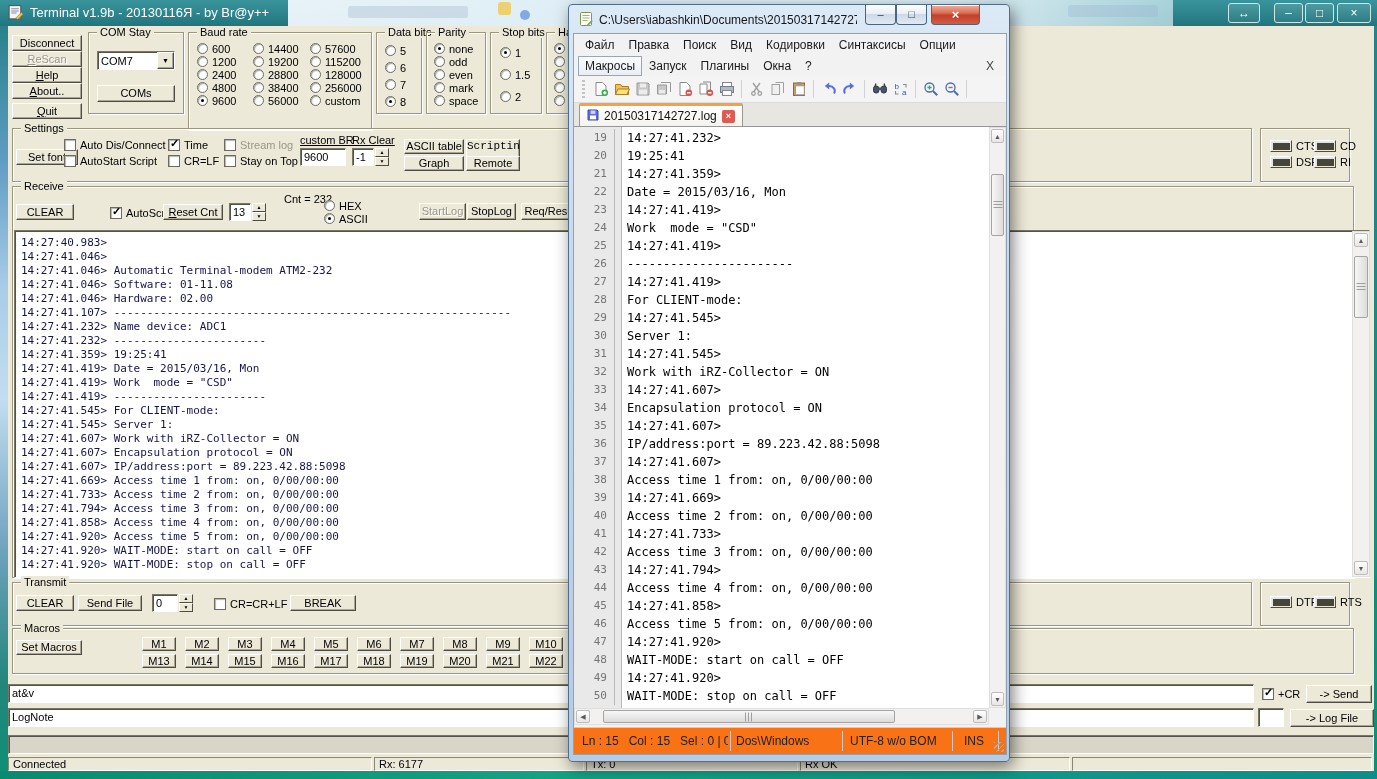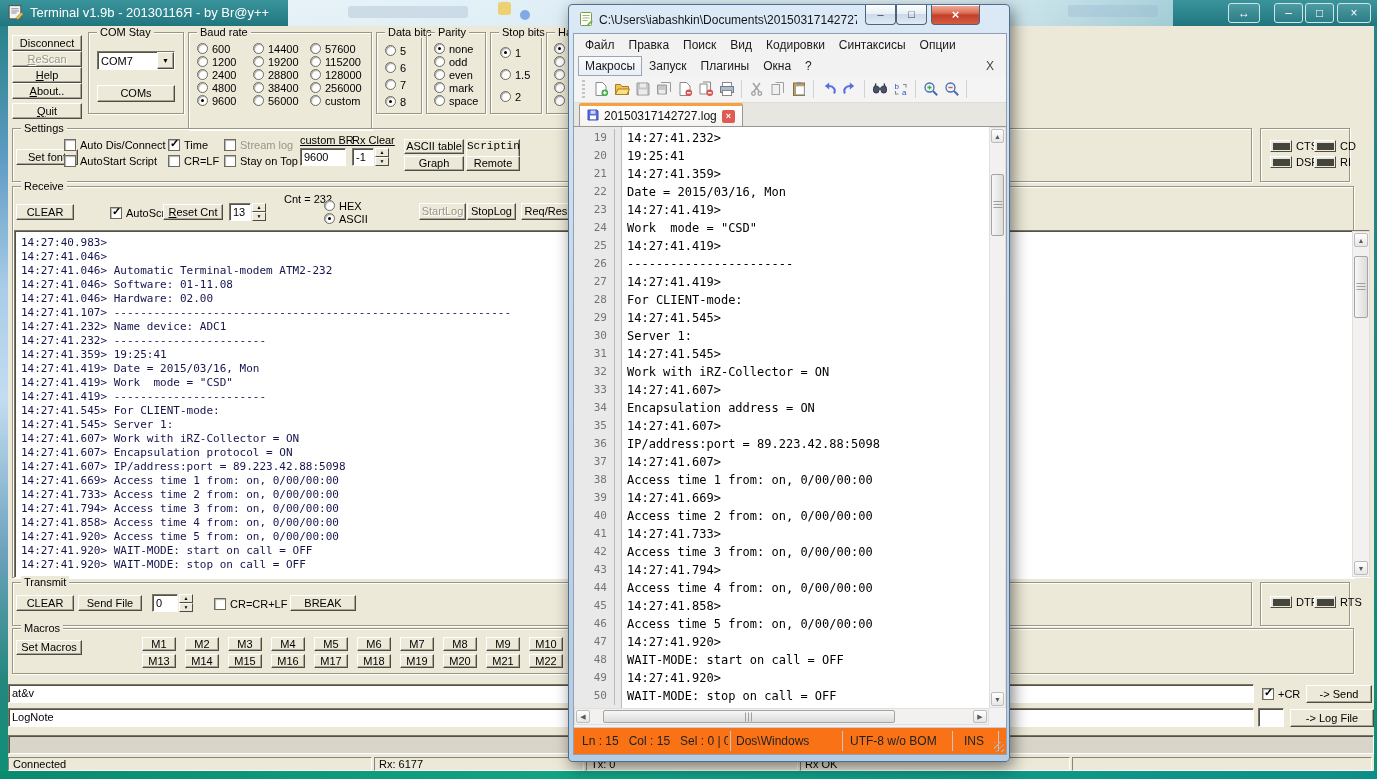--- a/index.html
+++ b/index.html
@@ -714,21 +714,21 @@
             <div class="ed-line"><span class="ed-num">24</span><span class="ed-txt">Work  mode = "CSD"</span></div>
             <div class="ed-line"><span class="ed-num">25</span><span class="ed-txt">14:27:41.419&gt;</span></div>
             <div class="ed-line"><span class="ed-num">26</span><span class="ed-txt">-----------------------</span></div>
             <div class="ed-line"><span class="ed-num">27</span><span class="ed-txt">14:27:41.419&gt;</span></div>
             <div class="ed-line"><span class="ed-num">28</span><span class="ed-txt">For CLIENT-mode:</span></div>
             <div class="ed-line"><span class="ed-num">29</span><span class="ed-txt">14:27:41.545&gt;</span></div>
             <div class="ed-line"><span class="ed-num">30</span><span class="ed-txt">Server 1:</span></div>
             <div class="ed-line"><span class="ed-num">31</span><span class="ed-txt">14:27:41.545&gt;</span></div>
             <div class="ed-line"><span class="ed-num">32</span><span class="ed-txt">Work with iRZ-Collector = ON</span></div>
             <div class="ed-line"><span class="ed-num">33</span><span class="ed-txt">14:27:41.607&gt;</span></div>
-            <div class="ed-line"><span class="ed-num">34</span><span class="ed-txt">Encapsulation address = ON</span></div>
+            <div class="ed-line"><span class="ed-num">34</span><span class="ed-txt">Encapsulation protocol = ON</span></div>
             <div class="ed-line"><span class="ed-num">35</span><span class="ed-txt">14:27:41.607&gt;</span></div>
             <div class="ed-line"><span class="ed-num">36</span><span class="ed-txt">IP/address:port = 89.223.42.88:5098</span></div>
             <div class="ed-line"><span class="ed-num">37</span><span class="ed-txt">14:27:41.607&gt;</span></div>
             <div class="ed-line"><span class="ed-num">38</span><span class="ed-txt">Access time 1 from: on, 0/00/00:00</span></div>
             <div class="ed-line"><span class="ed-num">39</span><span class="ed-txt">14:27:41.669&gt;</span></div>
             <div class="ed-line"><span class="ed-num">40</span><span class="ed-txt">Access time 2 from: on, 0/00/00:00</span></div>
             <div class="ed-line"><span class="ed-num">41</span><span class="ed-txt">14:27:41.733&gt;</span></div>
             <div class="ed-line"><span class="ed-num">42</span><span class="ed-txt">Access time 3 from: on, 0/00/00:00</span></div>
             <div class="ed-line"><span class="ed-num">43</span><span class="ed-txt">14:27:41.794&gt;</span></div>
             <div class="ed-line"><span class="ed-num">44</span><span class="ed-txt">Access time 4 from: on, 0/00/00:00</span></div>

